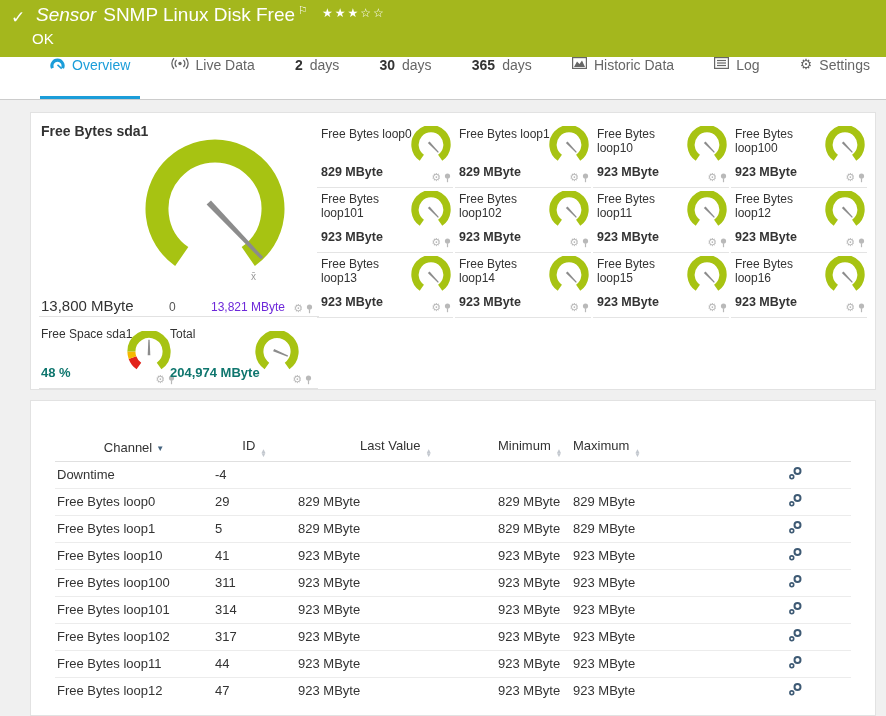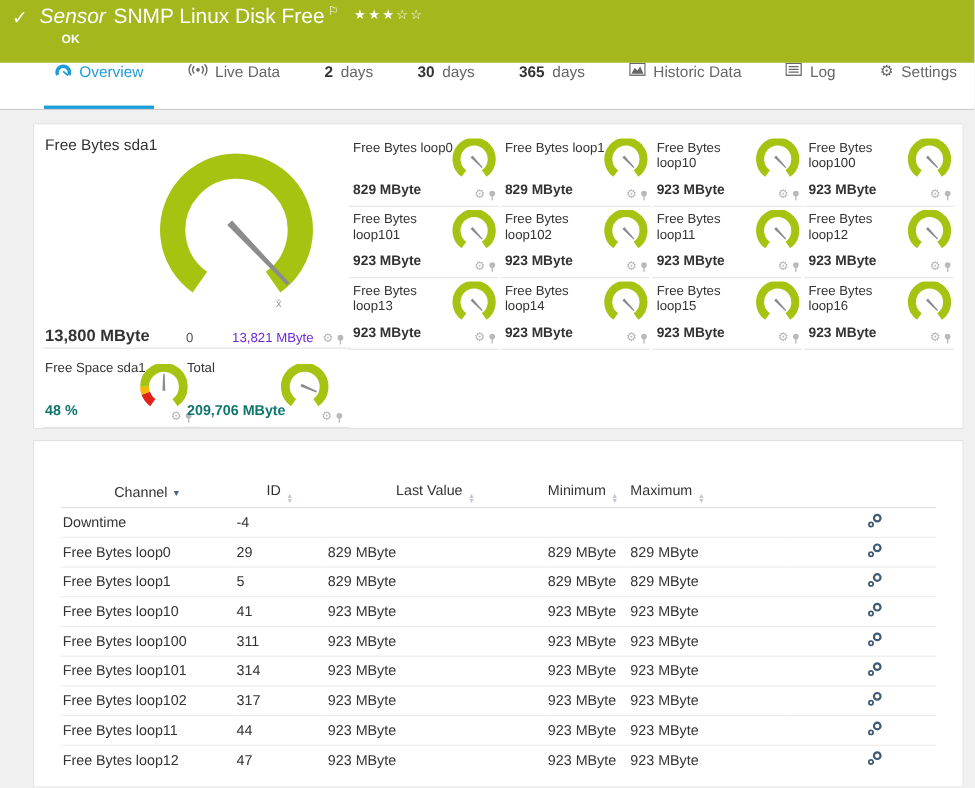--- a/index.html
+++ b/index.html
@@ -14,21 +14,21 @@
   html,body{width:886px;height:716px;overflow:hidden}
   body{font-family:"Liberation Sans","DejaVu Sans",sans-serif;background:#f0f0f0;position:relative}
 
   
   .hdr{height:57px;background:var(--brand-green);color:#fff;position:relative}
   .hdr .check{position:absolute;left:11px;top:7px;font-size:17px;font-weight:bold}
   .hdr .title-line{position:absolute;left:36px;top:4px;font-size:19px;white-space:nowrap}
   .hdr .kind{font-style:italic;margin-right:7px}
   .hdr .flag{font-size:11px;vertical-align:super;margin-left:3px}
   .hdr .stars{font-size:12px;letter-spacing:2px;margin-left:14px;vertical-align:4px}
-  .hdr .status{position:absolute;left:56px;top:30px;font-size:11px;font-weight:bold}
+  .hdr .status{position:absolute;left:32px;top:30px;font-size:15px;font-weight:normal}
 
   
   .tabs{height:43px;background:#fff;border-bottom:1px solid #ccc;display:flex;
         justify-content:space-between;align-items:stretch;padding:0 6px 0 40px}
   .tab{display:flex;align-items:flex-start;gap:7px;padding:0 10px;font-size:14px;color:#666;
        border-bottom:3px solid transparent;cursor:pointer;white-space:nowrap}
   .tab.active{color:var(--accent-blue);border-bottom-color:var(--accent-blue)}
   .tab.active .tab-label{color:var(--accent-blue)}
   .tab-icon{display:flex;align-items:center;color:inherit}
   .tab-icon:empty{display:none}
@@ -36,23 +36,23 @@
   .tab-num:empty{display:none}
 
   
   .content{padding:12px 10px 0 30px}
   .panel{background:#fff;border:1px solid #e2e2e2;width:846px}
   .panel.gauges{height:278px;position:relative;margin-bottom:10px}
   .panel.tablep{height:316px;padding:34px 24px 0 24px}
 
   
   .big-cell{position:absolute;left:8px;top:8px;width:280px;height:196px;border-bottom:1px solid #e2e2e2}
-  .big-title{position:absolute;left:2px;top:2px;font-size:14px;font-weight:normal;color:#333}
+  .big-title{position:absolute;left:2px;top:2px;font-size:14px;font-weight:bold;color:#333}
   .big-svg{position:absolute;left:96px;top:12px}
-  .big-value{position:absolute;left:2px;top:176px;font-size:15px;font-weight:bold;color:#333}
+  .big-value{position:absolute;left:2px;top:176px;font-size:15px;font-weight:normal;color:#333}
   .scale-min{position:absolute;left:130px;top:179px;font-size:12px;color:#555}
   .scale-max{position:absolute;left:172px;top:179px;font-size:12px;color:#6d28d9}
   .xbar{position:absolute;left:212px;top:150px;font-size:10px;color:#999}
   .cell-icons{position:absolute;display:flex;gap:3px;align-items:center;color:#b9b9b9}
   .big-cell .cell-icons{right:6px;top:182px}
   .mini-gear{font-size:11px;line-height:1;color:#b9b9b9}
 
   
   .sec-cell{position:absolute;top:212px;height:64px;border-bottom:1px solid #e2e2e2}
   .sec-a{left:8px;width:142px}
@@ -221,21 +221,21 @@
     </div>
 
     <div class="sec-cell sec-b">
       <span class="sec-title">Total</span>
       <svg class="sec-svg" width="44" height="44" viewBox="0 0 60 60">
         <path class="arc" stroke-width="11" d="M16.23,47.66 A24 24 0 1 1 43.77,47.66"></path>
         <g transform="rotate(383.1 30 28)">
           <polygon class="needle" points="25,26.2 25,29.8 46,28.9 46,27.1"></polygon>
         </g>
       </svg>
-      <span class="sec-value">209,706 MByte</span>
+      <span class="sec-value">204,974 MByte</span>
       <span class="cell-icons">
           <span class="mini-gear">⚙</span>
           <svg width="7" height="10" viewBox="0 0 7 10">
             <circle cx="3.5" cy="3" r="2.6" fill="#b9b9b9"></circle>
             <rect x="2.9" y="5.2" width="1.2" height="4" fill="#b9b9b9"></rect>
           </svg>
         </span>
     </div>
 
     <div class="gauge-grid" id="gauge-grid">

